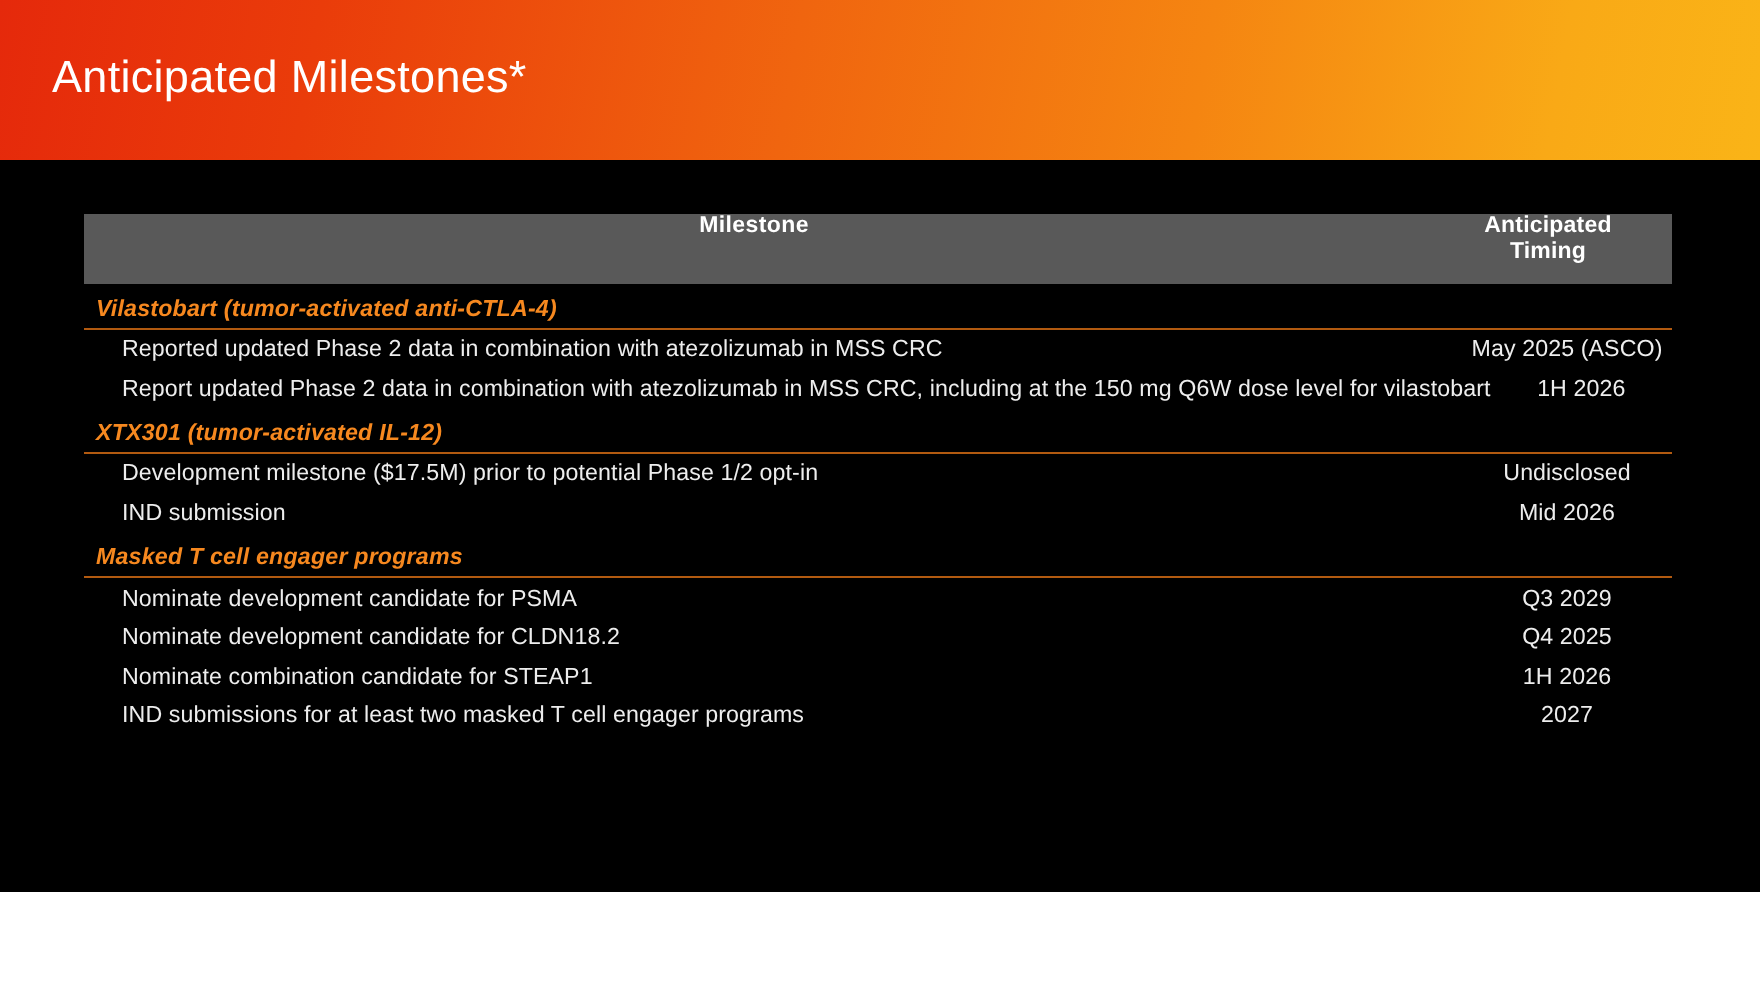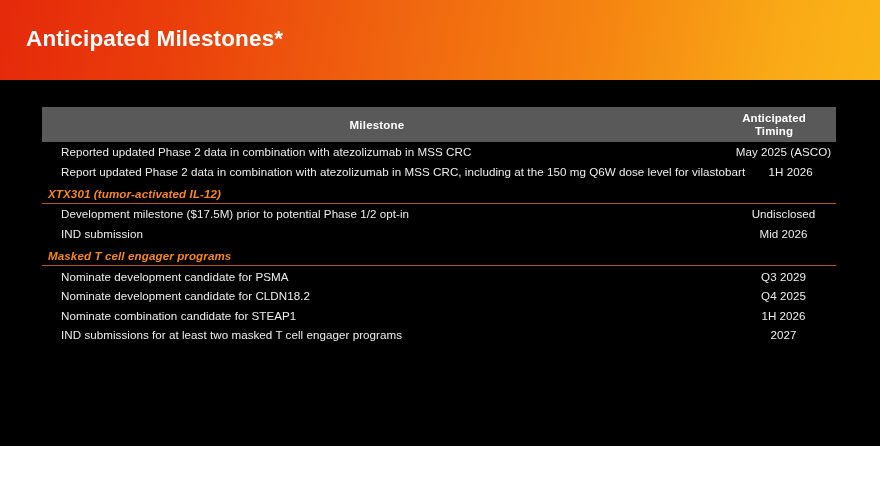--- a/index.html
+++ b/index.html
@@ -30,21 +30,21 @@
     height: 80px;
     background: linear-gradient(100deg, #e5290b 0%, #ea3c0a 18%, #f0650f 45%, #f58511 68%, #f9a916 88%, #fab417 100%);
   }
   .slide-title {
     position: absolute;
     left: 26px;
     top: 26px;
     font-size: 22.5px;
     color: #ffffff;
     letter-spacing: 0.15px;
-    font-weight: 700;
+    font-weight: 400;
     white-space: nowrap;
   }
 
   
   .body-area {
     position: absolute;
     left: 0;
     top: 80px;
     width: 880px;
     height: 366px;
@@ -56,21 +56,20 @@
     left: 42px;
     top: 27px;
     width: 794px;
   }
 
   
   .thead {
     display: flex;
     background: #595959;
     height: 35px;
-    align-items: center;
   }
   .th-milestone {
     flex: 0 0 670px;
     text-align: center;
     font-size: 11.5px;
     font-weight: bold;
     color: #ffffff;
     letter-spacing: 0.2px;
   }
   .th-timing {
@@ -140,20 +139,21 @@
 
       <div class="thead">
         <div class="th-milestone">Milestone</div>
         <div class="th-timing">
           <div>Anticipated</div>
           <div>Timing</div>
         </div>
       </div>
 
       <div id="sections-host">
+          <div class="section-header">Vilastobart (tumor-activated anti-CTLA-4)</div>
           <div class="row">
             <div class="row-label">Reported updated Phase 2 data in combination with atezolizumab in MSS CRC</div>
             <div class="row-timing">May 2025 (ASCO)</div>
           </div>
           <div class="row">
             <div class="row-label">Report updated Phase 2 data in combination with atezolizumab in MSS CRC, including at the 150 mg Q6W dose level for vilastobart</div>
             <div class="row-timing">1H 2026</div>
           </div>
           <div class="section-header">XTX301 (tumor-activated IL-12)</div>
           <div class="row">

